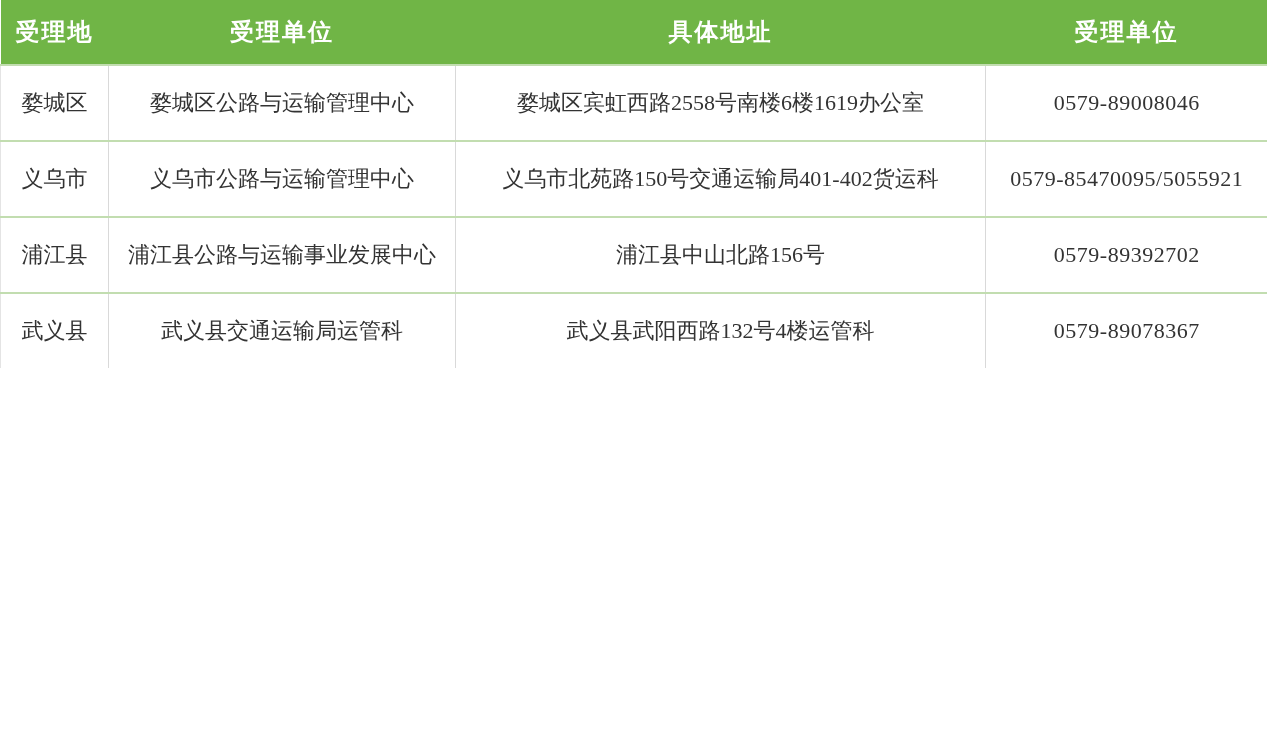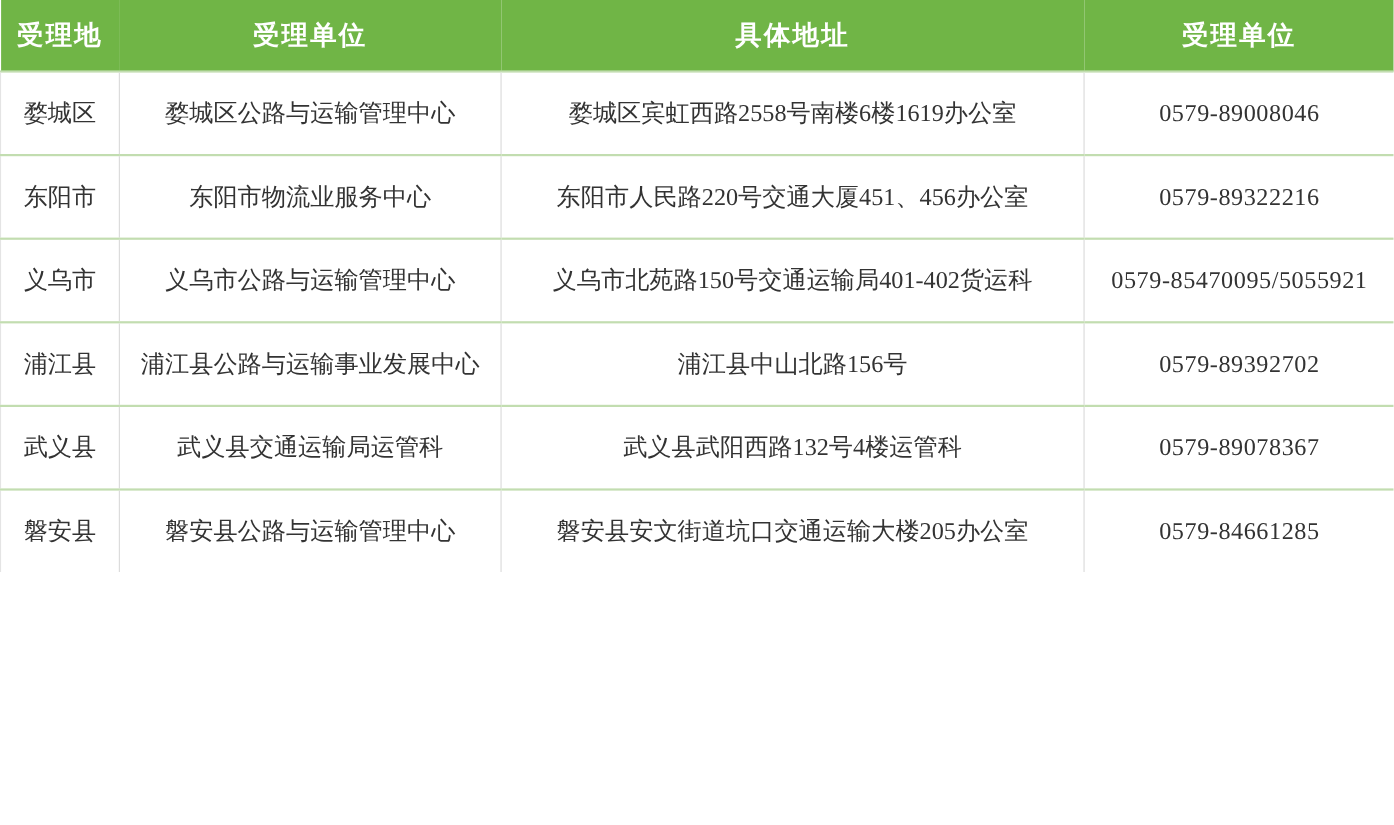--- a/index.html
+++ b/index.html
@@ -73,44 +73,32 @@
       </tr>
     </thead>
     <tbody>
       <tr>
         <td>婺城区</td>
         <td>婺城区公路与运输管理中心</td>
         <td>婺城区宾虹西路2558号南楼6楼1619办公室</td>
         <td class="phone-cell">0579-89008046</td>
       </tr>
       <tr>
-        <td>东阳市</td>
-        <td>东阳市物流业服务中心</td>
-        <td>东阳市人民路220号交通大厦451、456办公室</td>
-        <td class="phone-cell">0579-89322216</td>
-      </tr>
-      <tr>
         <td>义乌市</td>
         <td>义乌市公路与运输管理中心</td>
         <td>义乌市北苑路150号交通运输局401-402货运科</td>
         <td class="phone-cell">0579-85470095/5055921</td>
       </tr>
       <tr>
         <td>浦江县</td>
         <td>浦江县公路与运输事业发展中心</td>
         <td>浦江县中山北路156号</td>
         <td class="phone-cell">0579-89392702</td>
       </tr>
       <tr>
         <td>武义县</td>
         <td>武义县交通运输局运管科</td>
         <td>武义县武阳西路132号4楼运管科</td>
         <td class="phone-cell">0579-89078367</td>
       </tr>
-      <tr>
-        <td>磐安县</td>
-        <td>磐安县公路与运输管理中心</td>
-        <td>磐安县安文街道坑口交通运输大楼205办公室</td>
-        <td class="phone-cell">0579-84661285</td>
-      </tr>
     </tbody>
   </table>
 </div>
 
 </body></html>

